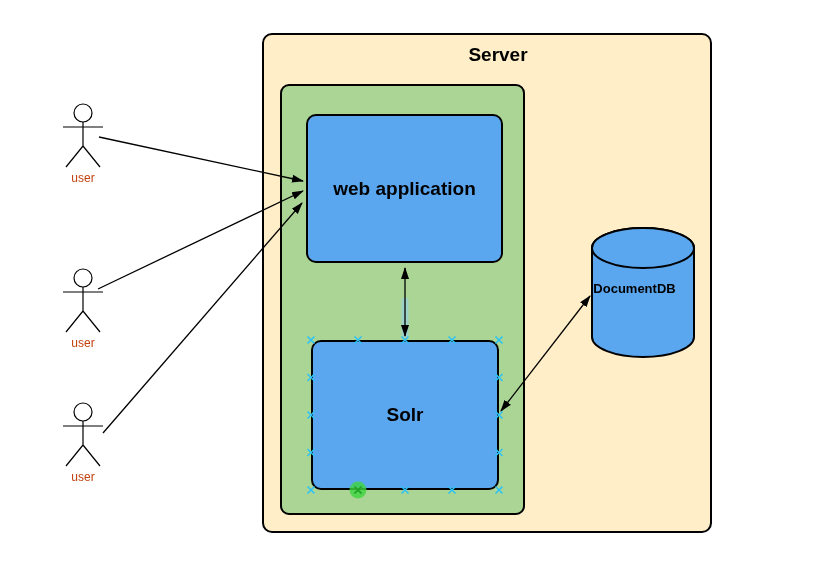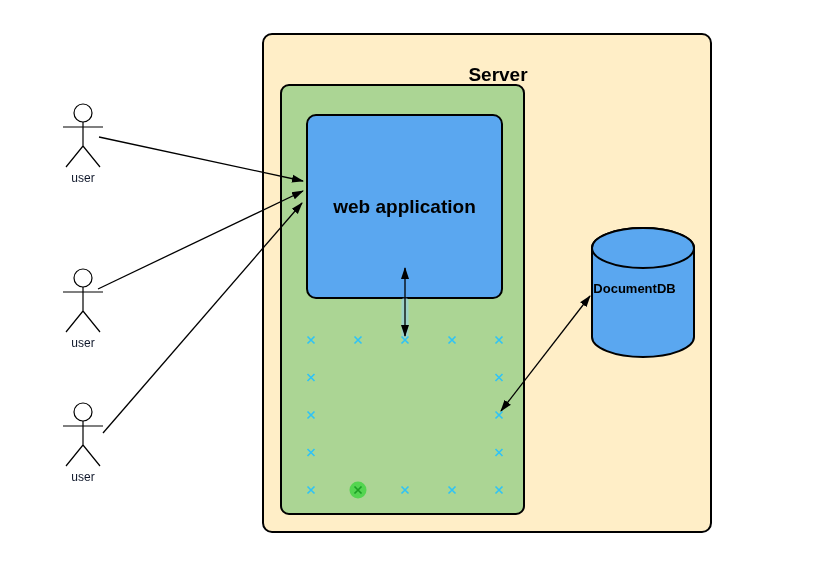--- a/index.html
+++ b/index.html
@@ -3,48 +3,51 @@
 <meta charset="utf-8">
 <style>
   html,body { margin:0; padding:0; }
   .canvas {
     position:relative; width:816px; height:567px; background:#ffffff;
     font-family:"Liberation Sans", sans-serif; overflow:hidden;
   }
   .box { position:absolute; box-sizing:border-box; border:2px solid #000; }
   .server   { left:262px; top:33px;  width:450px; height:500px; background:#ffeec7; border-radius:10px; }
   .server-label { position:absolute; left:262px; top:44px; width:472px; text-align:center;
-                  font-weight:bold; font-size:19px; color:#000;margin-top:20px; }
+                  font-weight:bold; font-size:19px; color:#000; }
   .group    { left:280px; top:84px;  width:245px; height:431px; background:#abd594; border-radius:9px; }
   .node     { background:#5aa7f0; border-radius:10px; display:flex; align-items:center;
               justify-content:center; font-weight:bold; font-size:19px; color:#000; }
-  .webapp   { left:306px; top:114px; width:197px; height:185px; }
+  .webapp   { left:306px; top:114px; width:197px; height:149px; }
   .solr     { left:311px; top:340px; width:188px; height:150px; }
   .db-label { position:absolute; left:593px; top:281px; width:83px; text-align:center;
               font-weight:bold; font-size:13px; color:#000; }
-  .actor-label { position:absolute; width:64px; text-align:center; font-size:12px; color:#0f172a; }
+  .actor-label { position:absolute; width:64px; text-align:center; font-size:12px; color:#c2410c; }
   .al-1 { left:51px; top:171px; }
   .al-2 { left:51px; top:336px; }
   .al-3 { left:51px; top:470px; }
   .watermark { position:absolute; right:8px; top:537px; font-size:16px; color:#c4c4c4;
                font-family:"Liberation Sans", sans-serif; }
   svg.overlay { position:absolute; left:0; top:0; }
 </style>
 </head>
 <body>
 
 <div class="canvas">
 
   <div class="box server"></div>
   <div class="box group"></div>
 
   <div class="box node webapp">
     <span>web application</span>
   </div>
 
+  <div class="box node solr">
+    <span>Solr</span>
+  </div>
 
   <svg class="overlay" width="816" height="567" viewBox="0 0 816 567">
     <defs>
       <marker id="mEnd" viewBox="0 0 12 12" refX="11" refY="6" markerWidth="12" markerHeight="12" orient="auto" markerUnits="userSpaceOnUse">
         <path d="M0,2 L12,6 L0,10 z" fill="#000"></path>
       </marker>
       <marker id="mStart" viewBox="0 0 12 12" refX="1" refY="6" markerWidth="12" markerHeight="12" orient="auto" markerUnits="userSpaceOnUse">
         <path d="M12,2 L0,6 L12,10 z" fill="#000"></path>
       </marker>
     </defs>

